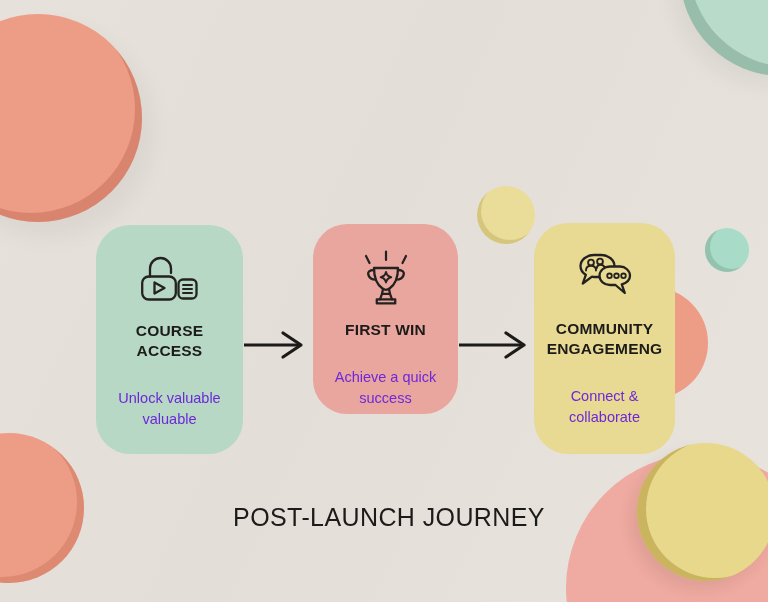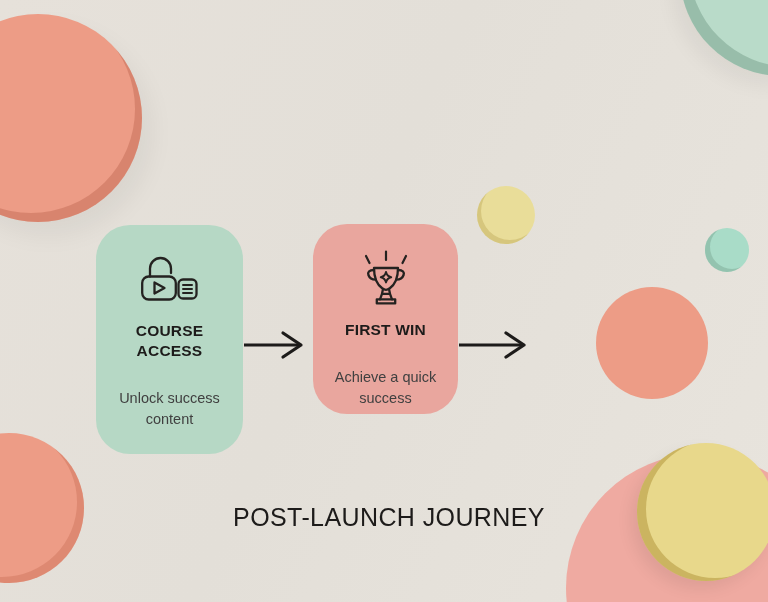--- a/index.html
+++ b/index.html
@@ -37,21 +37,21 @@
   .card-1{left:96px;top:225px;width:147px;height:229px;}
   .card-2{left:313px;top:224px;width:145px;height:190px;}
   .card-3{left:534px;top:223px;width:141px;height:231px;}
   .card-iconbox{height:56px;margin-top:24px;display:flex;align-items:center;justify-content:center;}
   .card-heading{
     margin-top:16px;font-size:15.5px;line-height:20px;font-weight:700;
     letter-spacing:.2px;color:#1d1b1a;
   }
   .card-desc{
     margin-top:27px;font-size:14.5px;line-height:21px;font-weight:400;
-    color:#404040;max-width:126px;
+    color:#6d28d9;max-width:126px;
   }
   .icon{stroke:#242220;fill:none;stroke-width:2.3;stroke-linecap:round;stroke-linejoin:round;}
   .arrow{position:absolute;z-index:4;}
   .arrow-1{left:244px;top:330px;}
   .arrow-2{left:459px;top:330px;}
   .arrow svg{display:block;}
   .title{
     position:absolute;z-index:6;left:0;right:0;top:503px;
     text-align:center;font-size:25px;font-weight:500;letter-spacing:.4px;
     color:#1d1b1a;transform:translateX(5px);
@@ -75,21 +75,21 @@
     <div class="card-iconbox">
       <svg width="57" height="47" viewBox="0 0 57 47" class="icon">
         <path d="M9 22.5 V14.5 C9 8.7 13.7 4 19.5 4 C25.3 4 30 8.7 30 14.5 V19"></path>
         <rect x="1.2" y="22.5" width="33.6" height="23" rx="6.5"></rect>
         <path d="M13.5 28.5 L23.5 34 L13.5 39.5 Z"></path>
         <rect x="37.5" y="25.5" width="18" height="19" rx="4.5"></rect>
         <path d="M42 31 H51 M42 35 H51 M42 39 H51" stroke-width="2"></path>
       </svg>
     </div>
     <div class="card-heading">COURSE ACCESS</div>
-    <div class="card-desc">Unlock success content</div>
+    <div class="card-desc">Unlock valuable valuable</div>
   </div>
 
   <div class="arrow arrow-1">
     <svg width="62" height="30" viewBox="0 0 62 30">
       <path d="M0 15 H55" stroke="#1d1b1a" stroke-width="3" fill="none"></path>
       <path d="M39 3 L57 15 L39 27" stroke="#1d1b1a" stroke-width="3.2" fill="none" stroke-linecap="round" stroke-linejoin="round"></path>
     </svg>
   </div>
 
   <div class="card card-2" style="background-color: rgb(233, 166, 158);">
@@ -108,16 +108,33 @@
     <div class="card-desc">Achieve a quick success</div>
   </div>
 
   <div class="arrow arrow-2">
     <svg width="70" height="30" viewBox="0 0 70 30">
       <path d="M0 15 H63" stroke="#1d1b1a" stroke-width="3" fill="none"></path>
       <path d="M47 3 L65 15 L47 27" stroke="#1d1b1a" stroke-width="3.2" fill="none" stroke-linecap="round" stroke-linejoin="round"></path>
     </svg>
   </div>
 
+  <div class="card card-3" style="background-color: rgb(232, 218, 146);">
+    <div class="card-iconbox">
+      <svg width="56" height="44" viewBox="0 0 56 44" class="icon" stroke-width="2.1">
+        <path d="M17 2 C9.5 2 3.5 7 3.5 13 C3.5 16.6 5.6 19.8 8.8 21.8 L5.8 30.5 L15 23.7 C15.7 23.9 16.3 24 17 24 H24 C31.5 24 37.5 19 37.5 13 C37.5 7 31.5 2 24 2 Z"></path>
+        <circle cx="14" cy="9.5" r="2.9" stroke-width="1.9"></circle>
+        <circle cx="23" cy="8.5" r="2.9" stroke-width="1.9"></circle>
+        <path d="M9 17.5 C9 14 11.2 12.8 14 12.8 C16.8 12.8 19 14 19 17.5" stroke-width="1.9"></path>
+        <path d="M19.5 15.5 C20.3 12.3 21.3 11.8 23 11.8 C25.8 11.8 28 13 28 16.5" stroke-width="1.9"></path>
+        <path d="M43 13.5 H33 C27.2 13.5 22.5 17.7 22.5 22.8 C22.5 27.9 27.2 32 33 32 H38.5 L47.8 40 L44.8 31.3 C49.6 29.9 53 26.6 53 22.8 C53 17.7 48.3 13.5 43 13.5 Z" style="fill: rgb(232, 218, 146);"></path>
+        <circle cx="32.5" cy="22.8" r="2.3" stroke-width="1.8"></circle>
+        <circle cx="39.5" cy="22.8" r="2.3" stroke-width="1.8"></circle>
+        <circle cx="46.5" cy="22.8" r="2.3" stroke-width="1.8"></circle>
+      </svg>
+    </div>
+    <div class="card-heading">COMMUNITY ENGAGEMENG</div>
+    <div class="card-desc">Connect &amp; collaborate</div>
+  </div>
 
   <div class="title">POST-LAUNCH JOURNEY</div>
 
 </div>
 
 </body></html>

